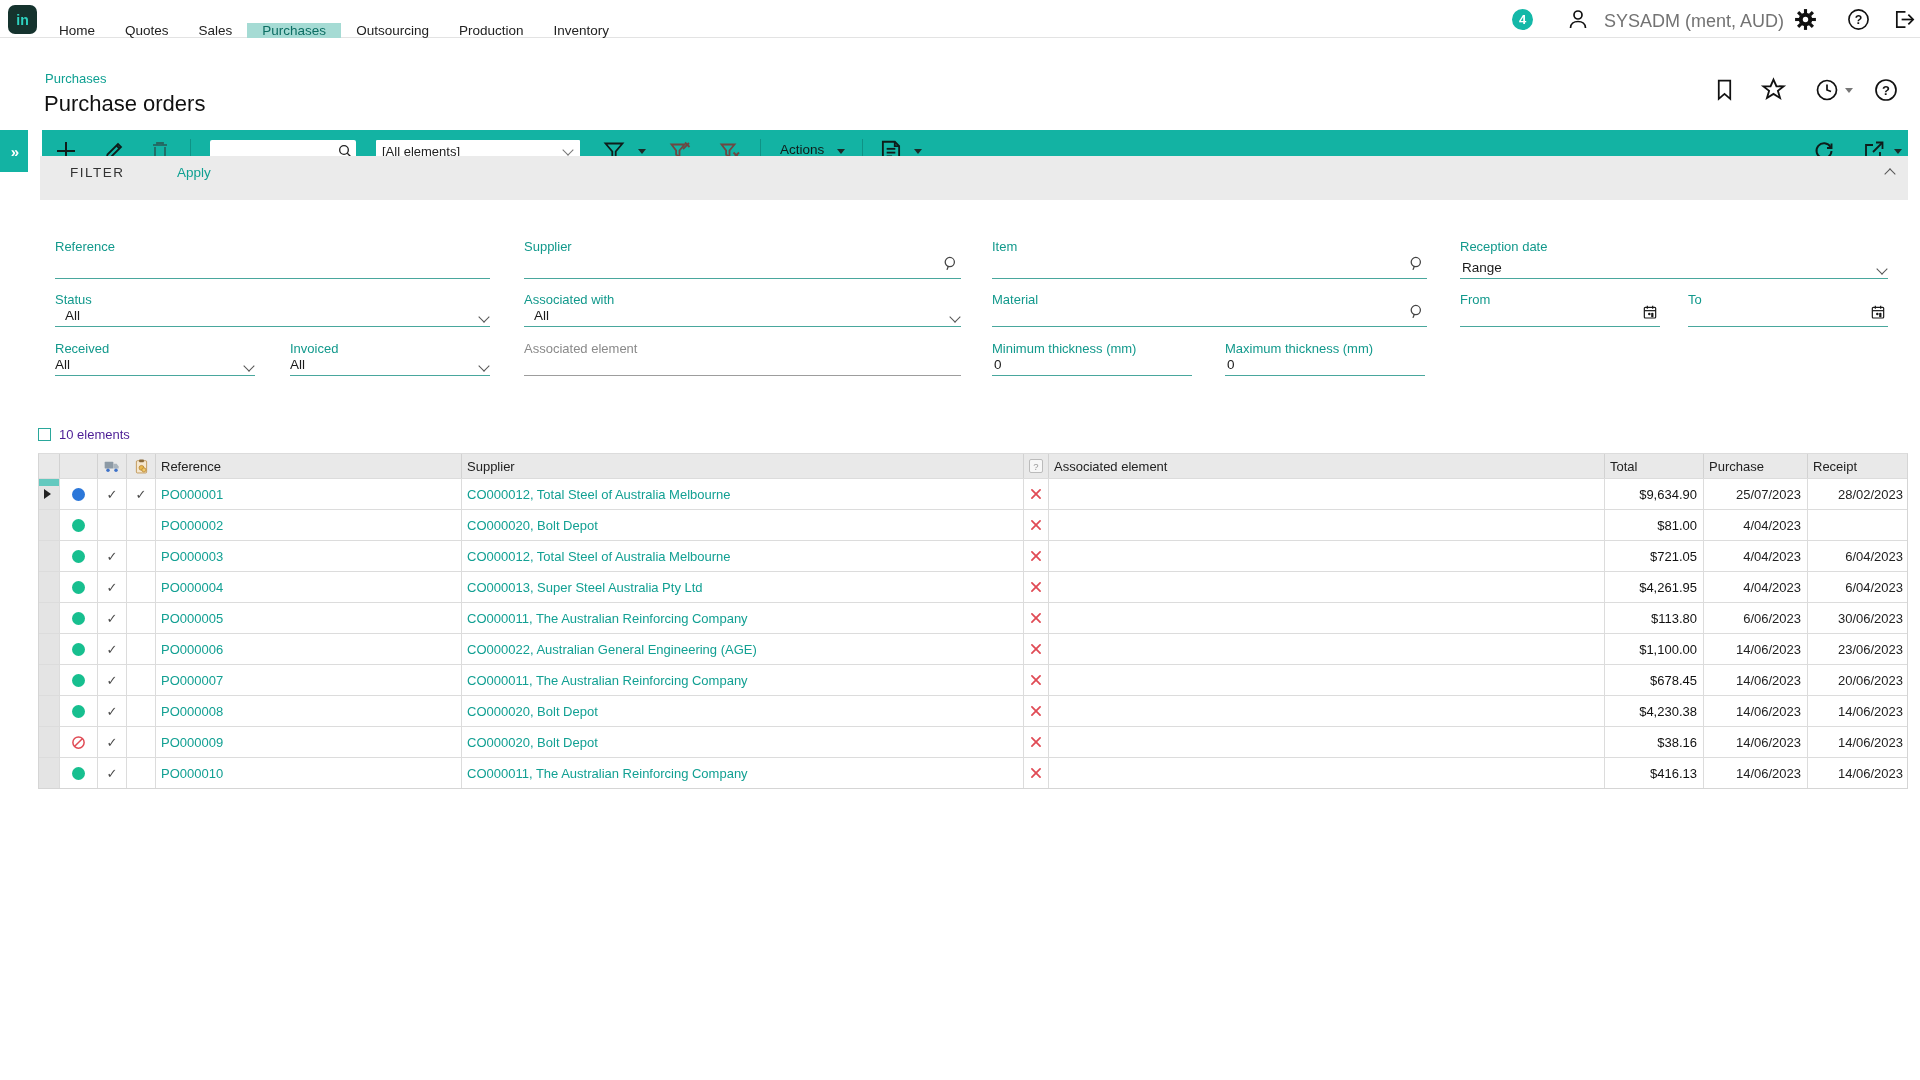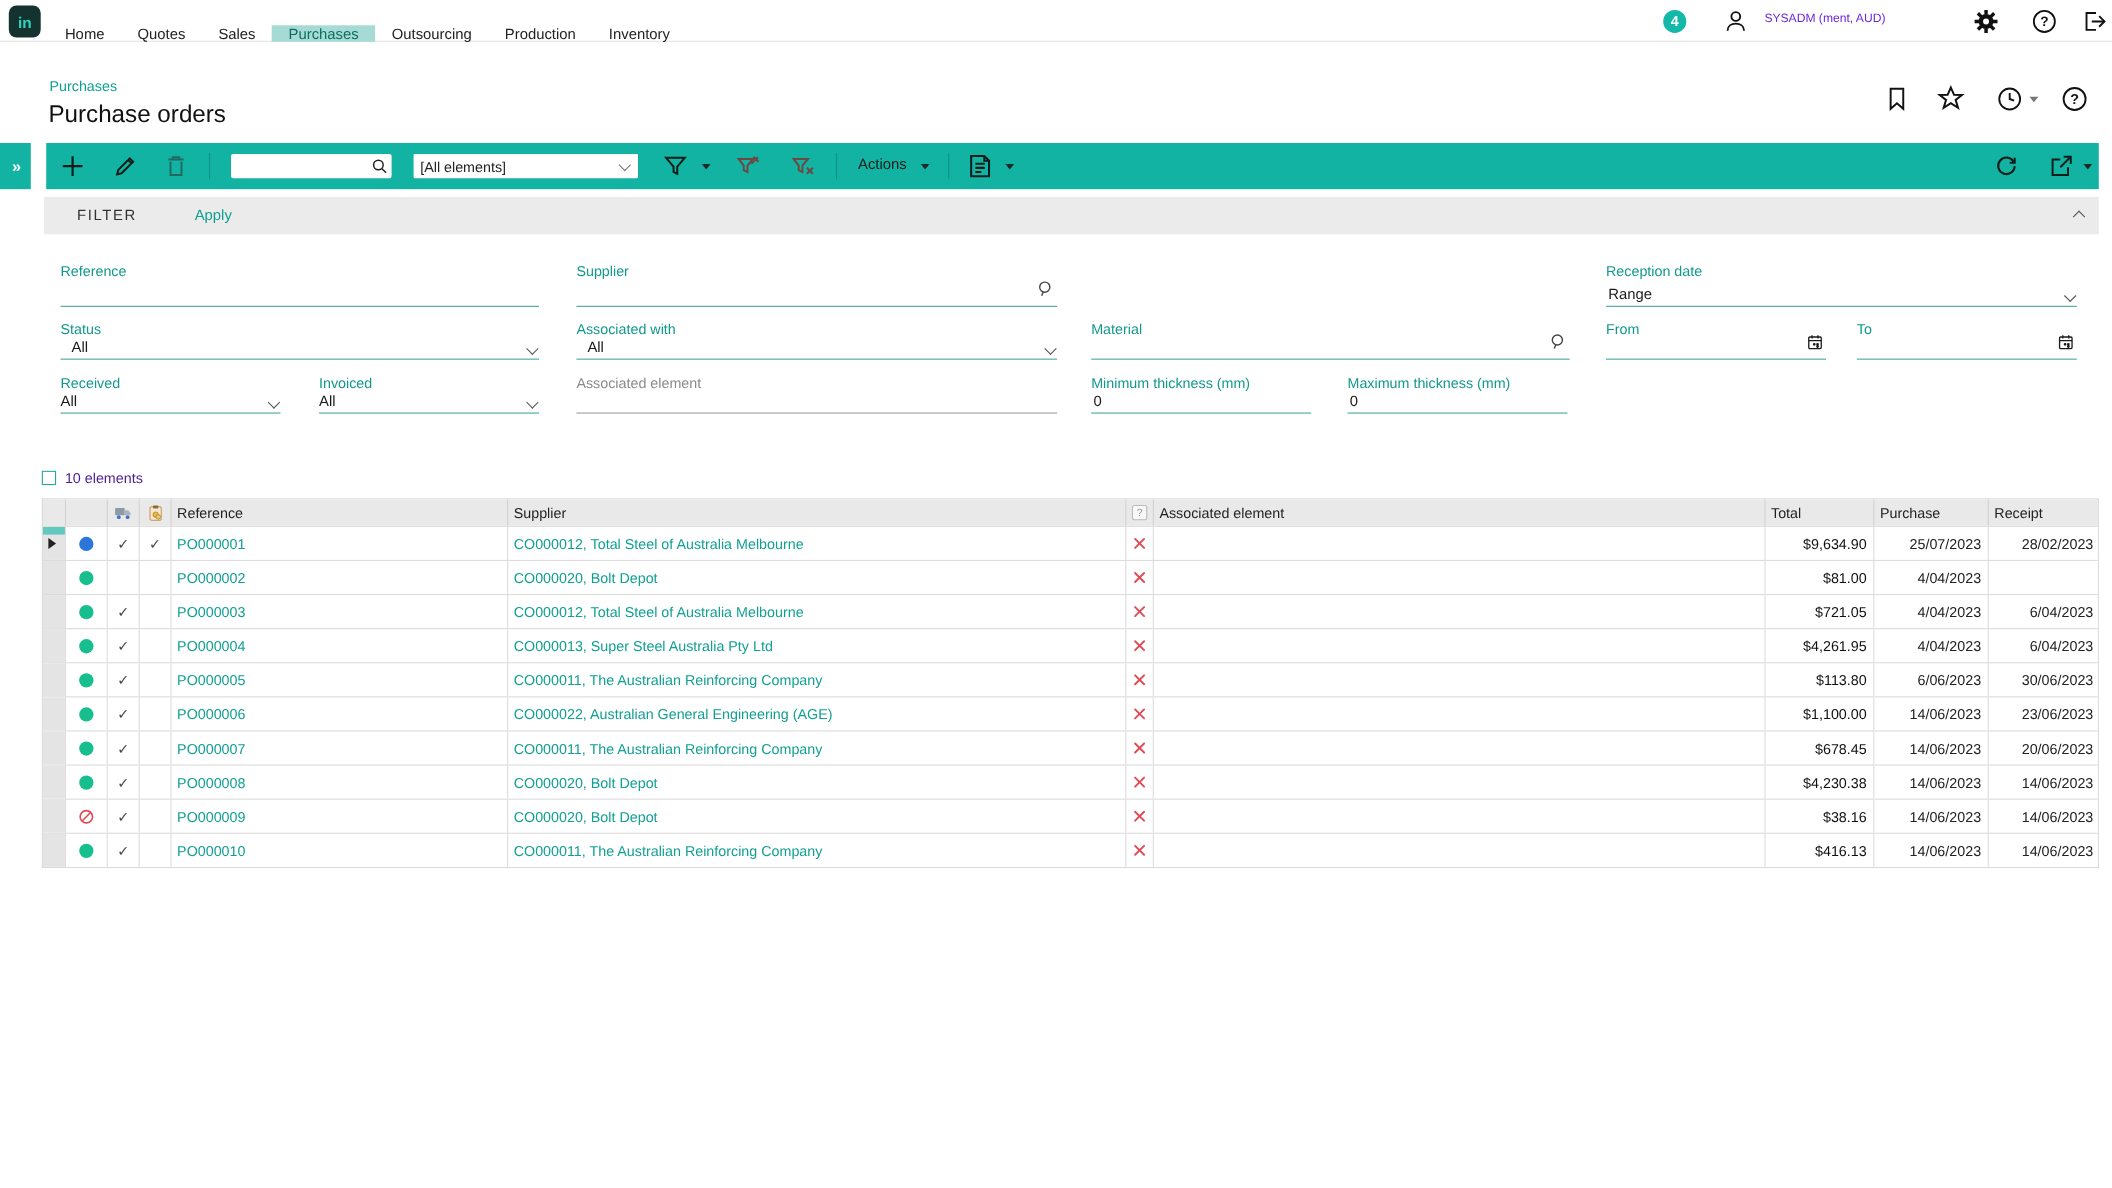--- a/index.html
+++ b/index.html
@@ -7,40 +7,40 @@
   .abs { position:absolute; }
   #screen { position:relative; width:1920px; height:1080px; overflow:hidden; background:#fff; }
 
   
   #topbar { left:0; top:0; width:1920px; height:38px; background:#fff; border-bottom:1px solid #e3e3e3; }
   #logo { left:8px; top:5px; width:29px; height:29px; background:#15332e; border-radius:7px; color:#2ed3c1; font-size:14px; font-weight:bold; display:flex; align-items:center; justify-content:center; }
   #nav { left:44px; top:0; height:38px; display:flex; align-items:flex-end; }
   .nav-item { display:flex; align-items:center; padding:0 15px; font-size:13.5px; color:#222; cursor:pointer; }
   .nav-item.active { background:#a5dbd4; color:#0c6e63; }
   #badge { left:1510px; top:7px; width:25px; height:25px; border-radius:50%; background:#14b8a8; color:#fff; font-size:13px; font-weight:bold; display:flex; align-items:center; justify-content:center; border:2px solid #fff; }
-  #user-name { left:1604px; top:11px; font-size:11px; color:#6d28d9; }
+  #user-name { left:1604px; top:11px; font-size:18px; color:#737373; }
   .topicon { color:#111; }
 
   
   #breadcrumb { left:45px; top:71px; font-size:13px; color:#0fa092; }
   #page-title { left:44px; top:91px; font-size:22px; color:#111; }
 
   
   #expander { left:0; top:130px; width:28px; height:42px; background:#13b3a3; color:#fff; display:flex; align-items:center; justify-content:center; font-size:15px; font-weight:bold; letter-spacing:-2px; }
   #toolbar { left:42px; top:130px; width:1866px; height:42px; background:#13b3a3; }
   .tb-sep { top:9px; width:1px; height:24px; background:rgba(0,0,0,.18); }
   #search-box { left:168px; top:10px; width:146px; height:22px; background:#fff; border-radius:2px; }
   #search-box input { position:absolute; left:4px; top:0; width:118px; height:22px; border:0; outline:0; font-size:12.5px; background:transparent; }
   #scope-box { left:334px; top:10px; width:204px; height:22px; background:#fff; border-radius:1px; font-size:13px; color:#222; display:flex; align-items:center; padding:0 6px; }
   .caret { width:0; height:0; border-left:4px solid transparent; border-right:4px solid transparent; border-top:5px solid #1c2a28; display:inline-block; }
   .caret.gray { border-top-color:#777; }
   #actions-label { font-size:13.5px; color:#101c1a; }
 
   
-  #filterbar { left:40px; top:179px; width:1868px; height:34px; background:#ebebeb; }
+  #filterbar { left:40px; top:156px; width:1868px; height:44px; background:#ebebeb; }
   #filter-title { left:30px; top:9px; font-size:13.5px; letter-spacing:1.5px; color:#333; }
   #filter-apply { left:137px; top:9px; font-size:13.5px; color:#0fa092; cursor:pointer; }
   .chev { display:inline-block; width:8px; height:8px; border-right:1.6px solid #555; border-bottom:1.6px solid #555; transform:rotate(45deg); }
   .chev.up { transform:rotate(225deg); }
 
   
   .field { position:absolute; }
   .f-label { font-size:13px; color:#12998c; }
   .f-label.gray { color:#8a8a8a; }
   .f-input { position:absolute; left:0; right:0; bottom:0; border-bottom:1px solid #49a79d; display:flex; align-items:flex-end; }
@@ -256,20 +256,30 @@
     <div class="f-label">Supplier</div>
     <div class="f-input" style="height:22px"></div>
     <span class="f-icon-right">
       <svg width="17" height="17" viewBox="0 0 24 24" fill="none" stroke="#444" stroke-width="1.8">
           <circle cx="11" cy="10" r="6.5"></circle>
           <line x1="9" y1="16" x2="7" y2="21"></line>
         </svg>
     </span>
   </div>
 
+  <div class="field" style="left:992px;top:239px;width:435px;height:40px">
+    <div class="f-label">Item</div>
+    <div class="f-input" style="height:22px"></div>
+    <span class="f-icon-right">
+      <svg width="17" height="17" viewBox="0 0 24 24" fill="none" stroke="#444" stroke-width="1.8">
+          <circle cx="11" cy="10" r="6.5"></circle>
+          <line x1="9" y1="16" x2="7" y2="21"></line>
+        </svg>
+    </span>
+  </div>
 
   <div class="field" style="left:1460px;top:239px;width:428px;height:40px">
     <div class="f-label">Reception date</div>
     <div class="f-input" style="height:22px">
       <span class="f-value" style="padding-left:2px">Range</span>
     </div>
     <span class="chev f-chev"></span>
   </div>
 
   <div class="field" style="left:55px;top:292px;width:435px;height:35px">

